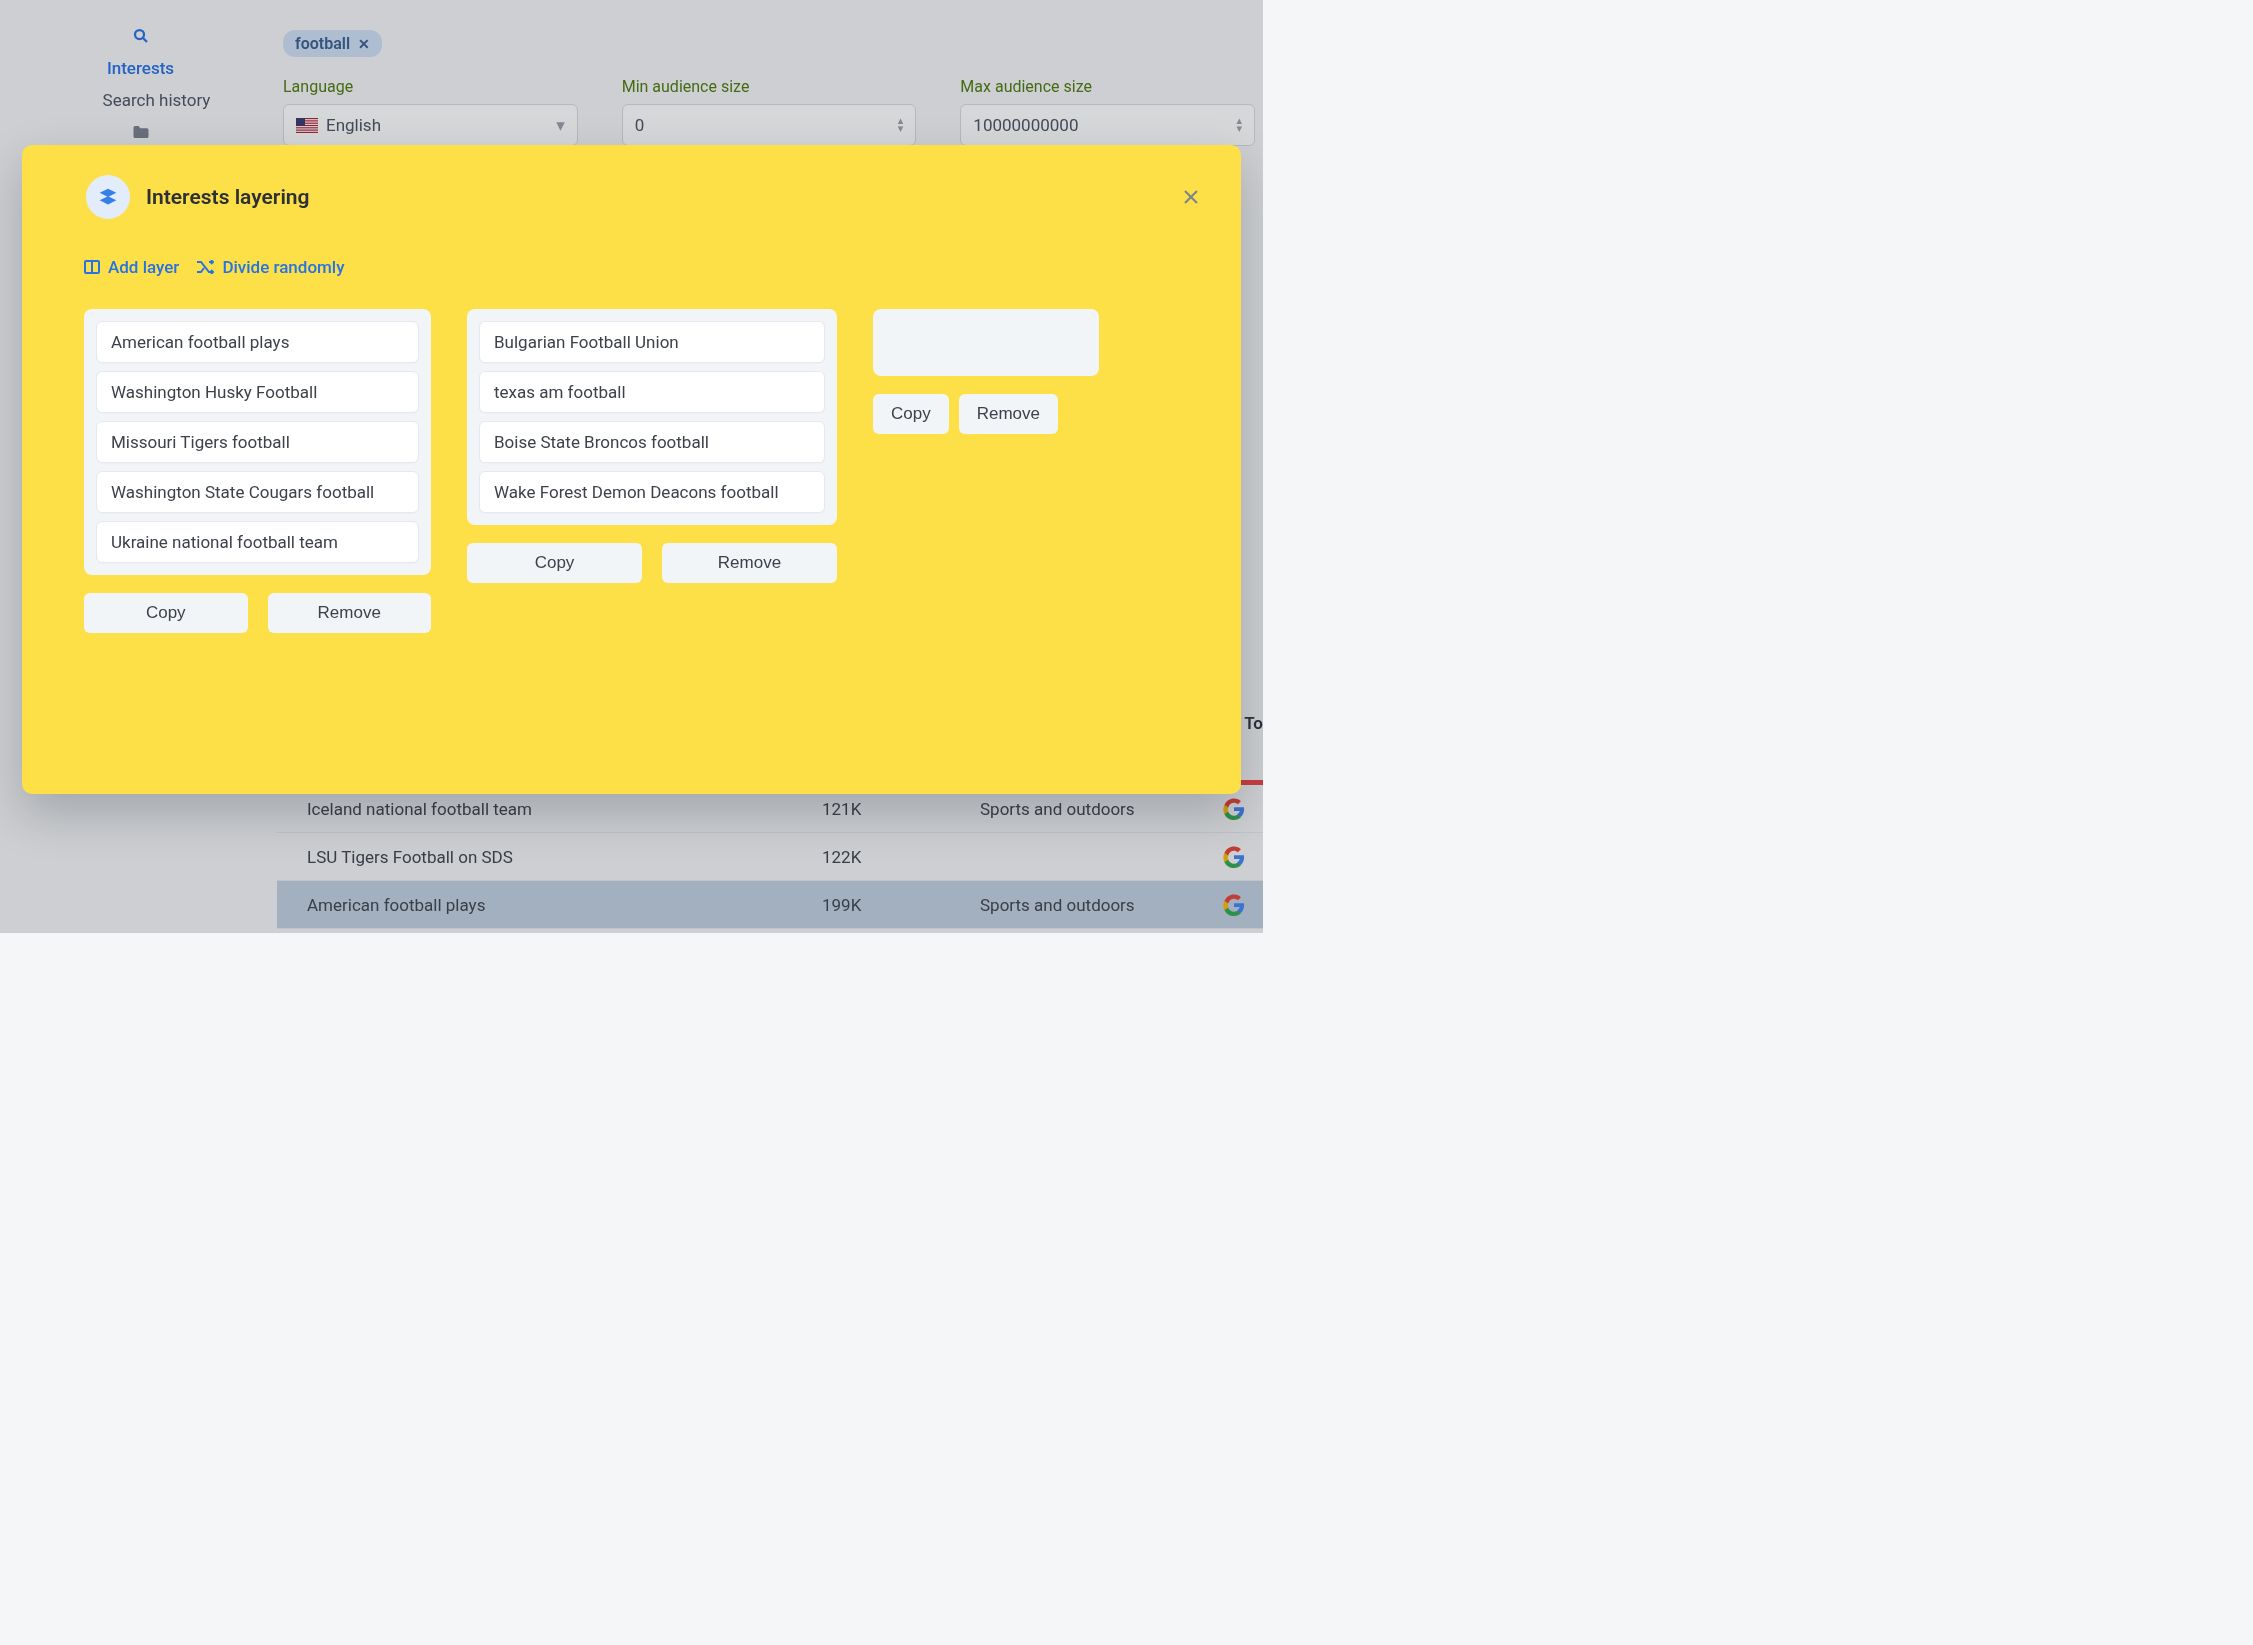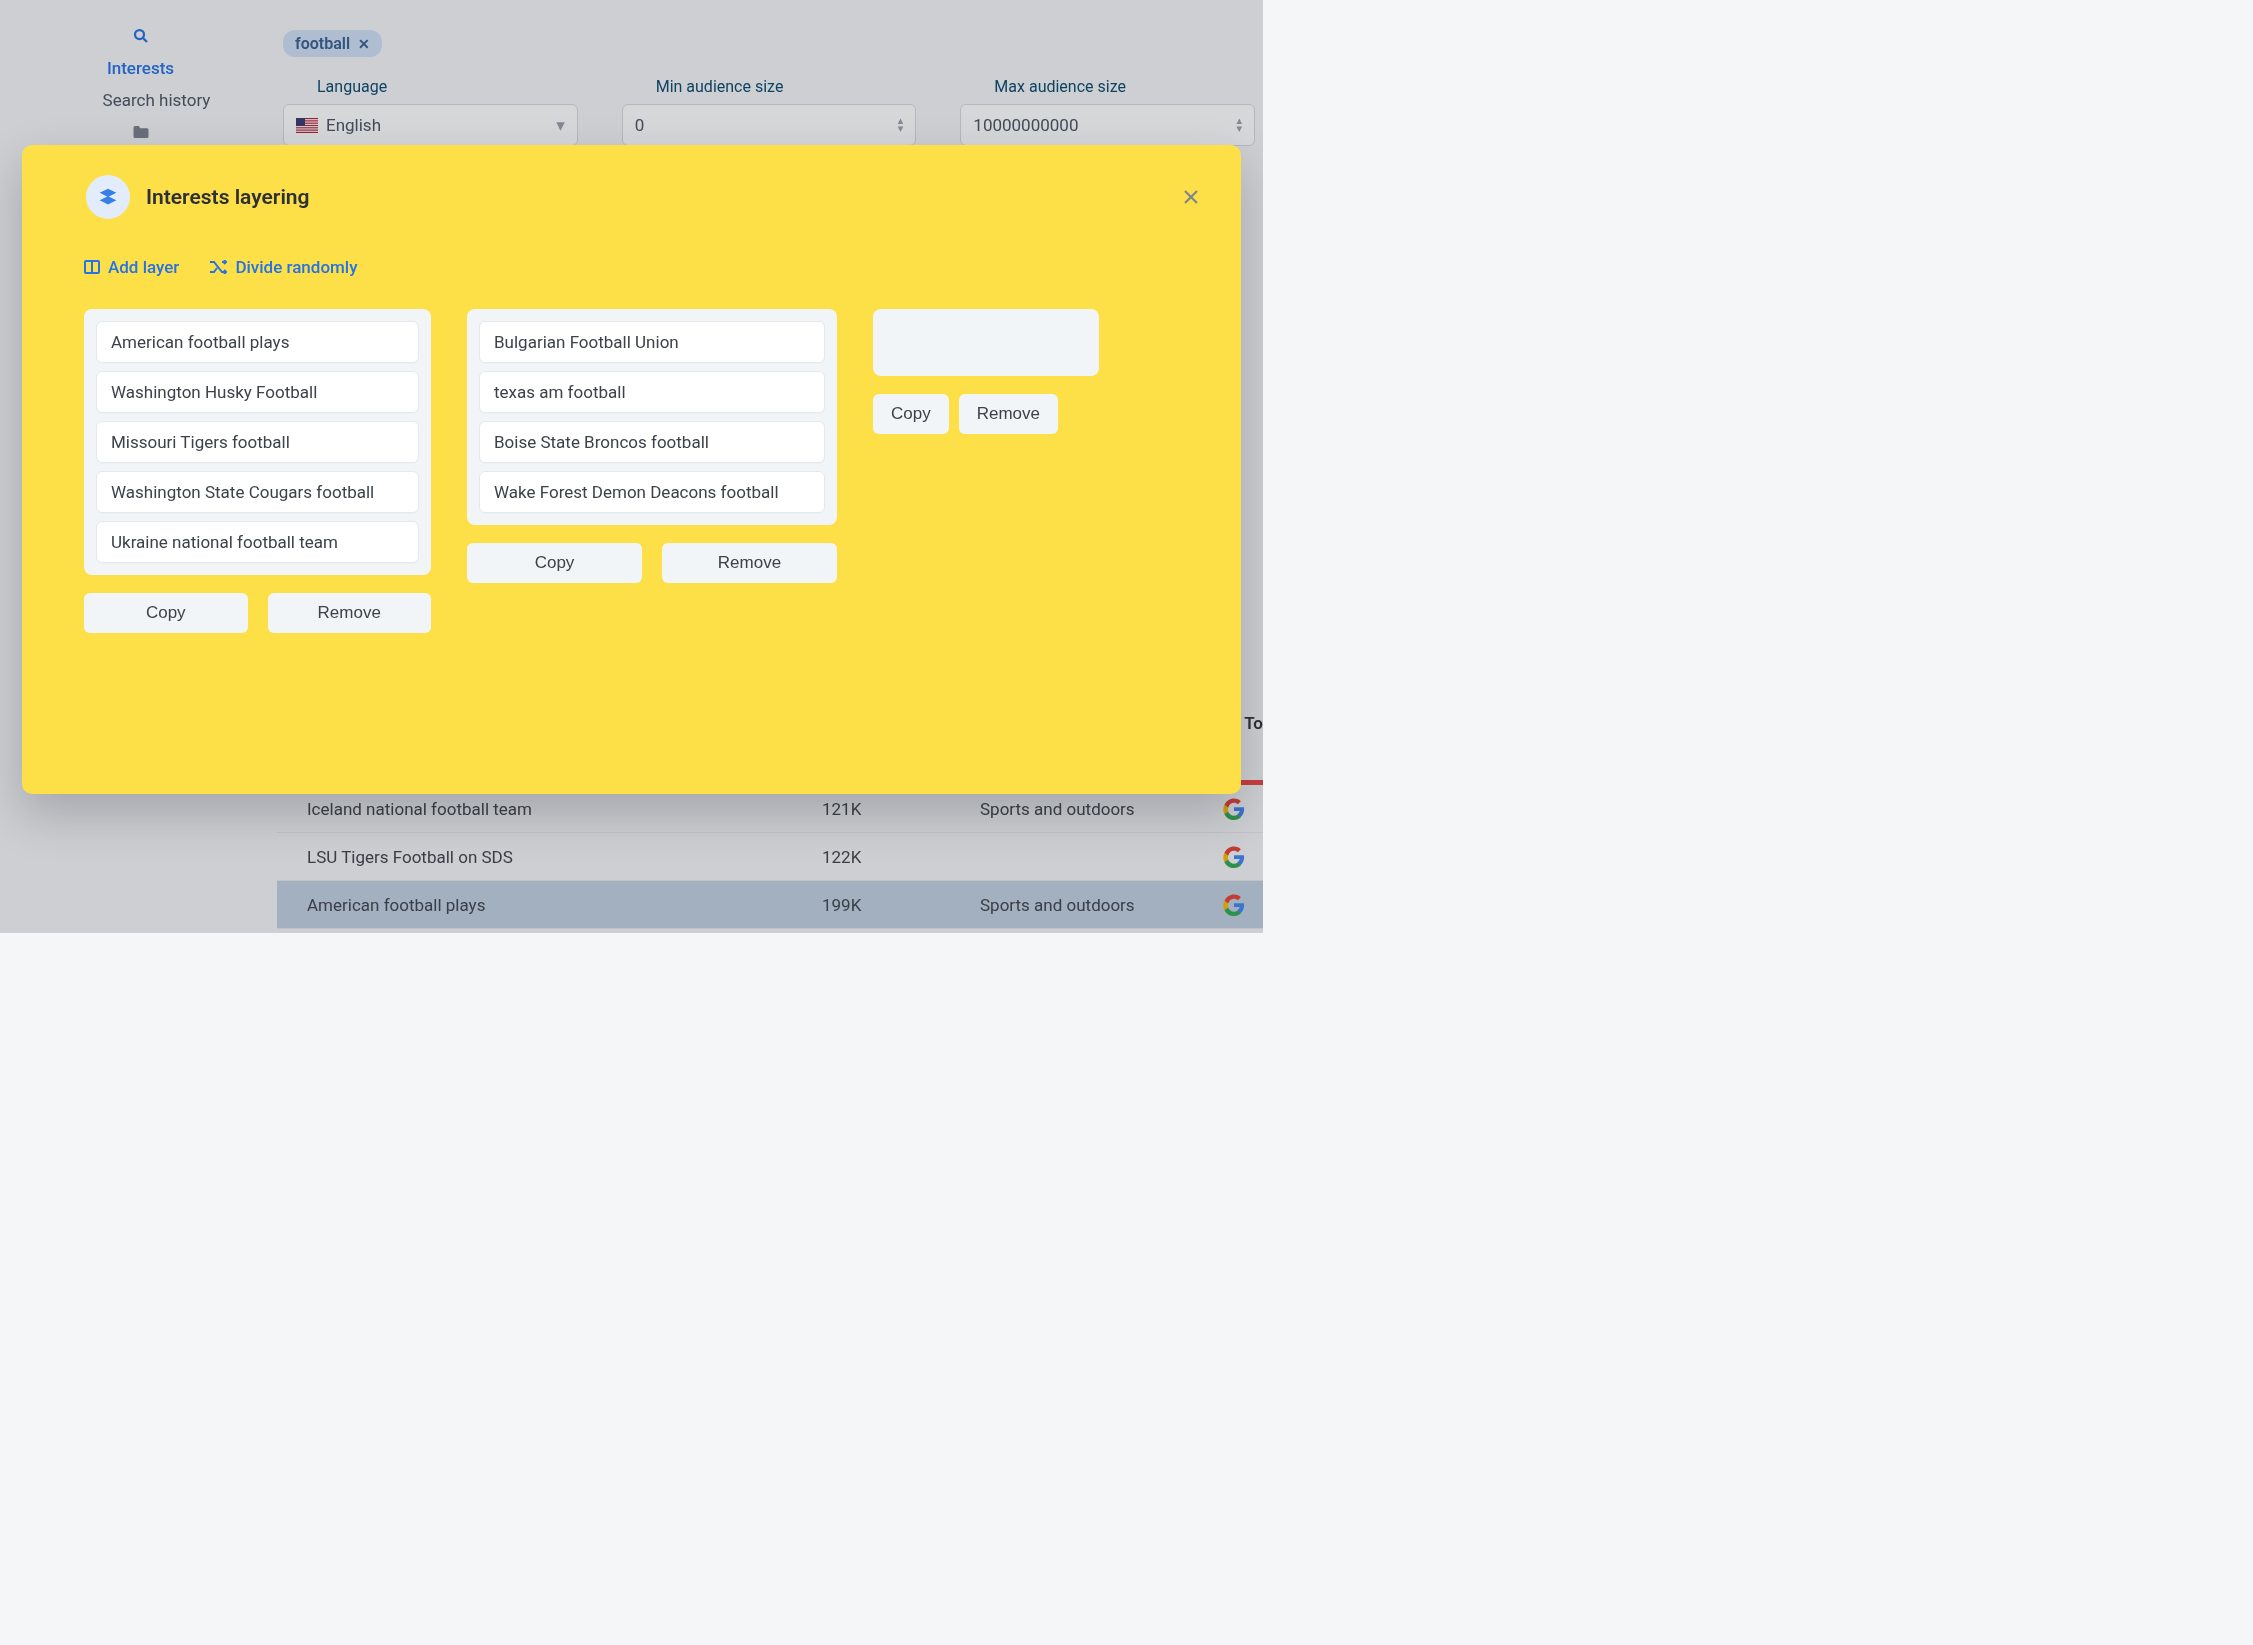--- a/index.html
+++ b/index.html
@@ -51,21 +51,21 @@
   }
   .tag-chip .x { font-size: 14px; }
 
   .filters-row {
     display: flex;
     gap: 44px;
     margin-top: 10px;
     padding-left: 6px;
   }
   .filter-group { flex: 1; max-width: 307px; }
-  .filter-label { font-size: 16px; color: #0c4a6e; margin-bottom: 8px; display:block;margin-left:34px; }
+  .filter-label { font-size: 16px; color: #4d7c0f; margin-bottom: 8px; display:block; }
   .select-box, .num-input {
     border: 1px solid #d6dae1;
     border-radius: 6px;
     background: #fff;
     padding: 8px 12px;
     display: flex;
     align-items: center;
     justify-content: space-between;
     font-size: 17px;
     color: #4b5563;
@@ -141,21 +141,21 @@
     color: #7e858e;
     width: 28px; height: 28px;
     display: inline-flex;
     align-items:center; justify-content:center;
     cursor: pointer;
     font-size: 22px;
   }
 
   .modal-actions {
     display: flex;
-    gap: 30px;
+    gap: 17px;
     padding: 28px 30px 0 30px;
     font-size: 17px;
   }
   .link-btn {
     display: inline-flex;
     align-items: center;
     gap: 8px;
     color: #2573e6;
     font-weight: 500;
     cursor: pointer;

